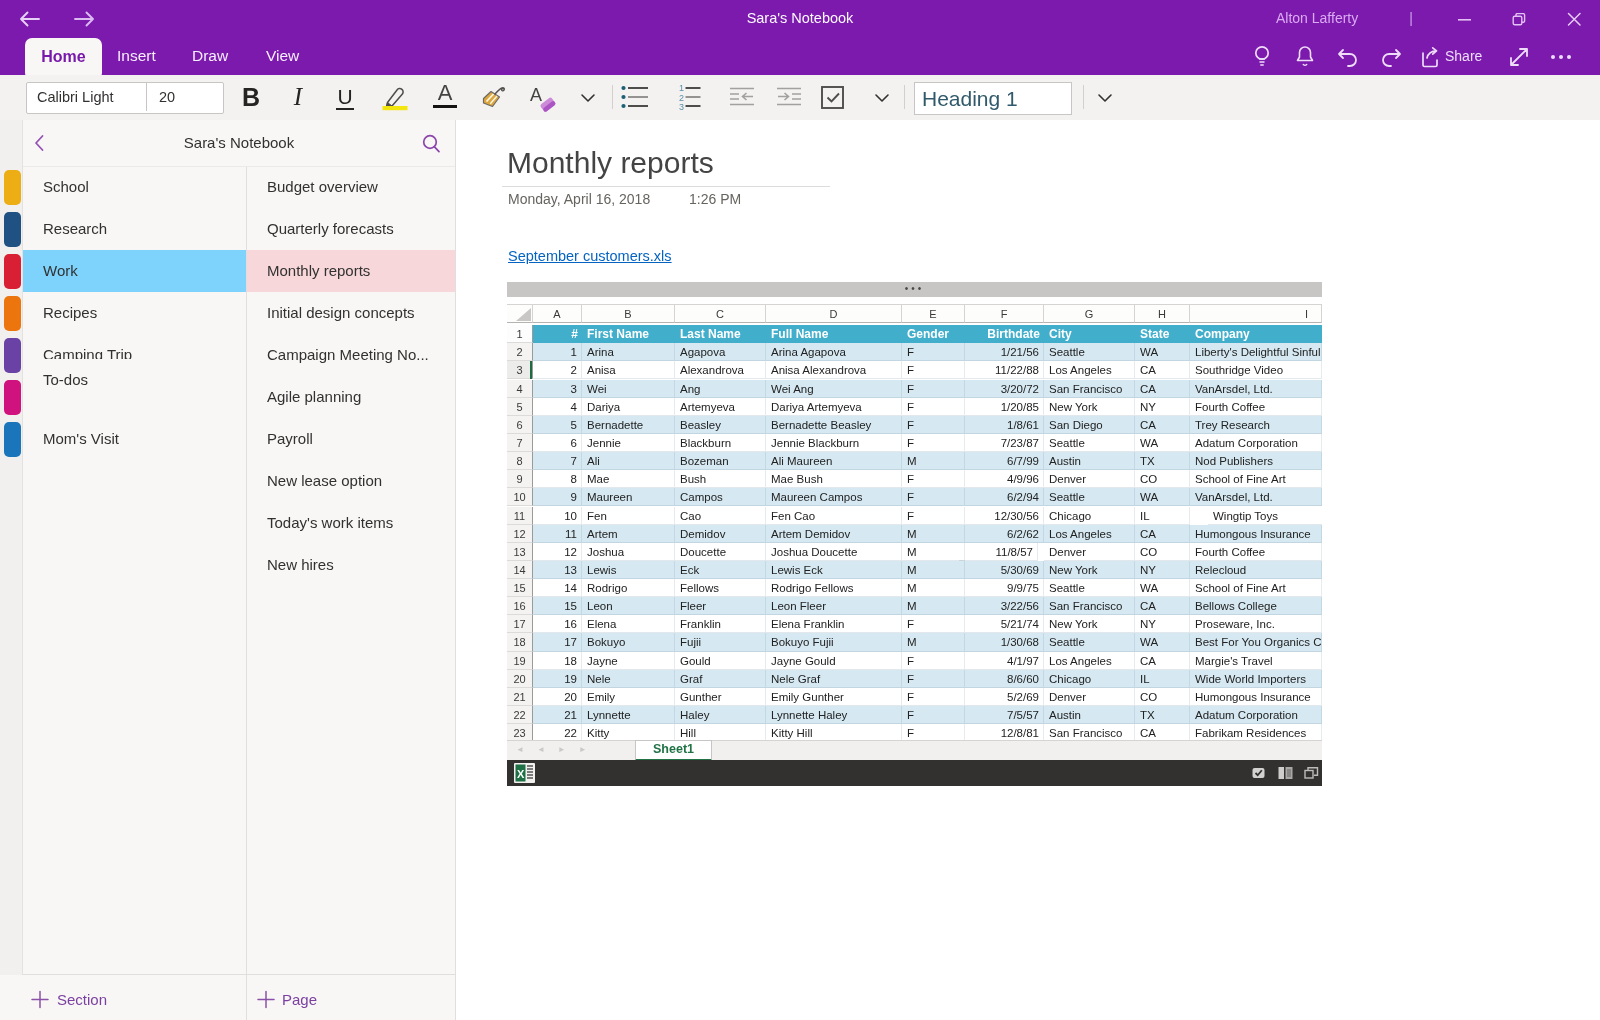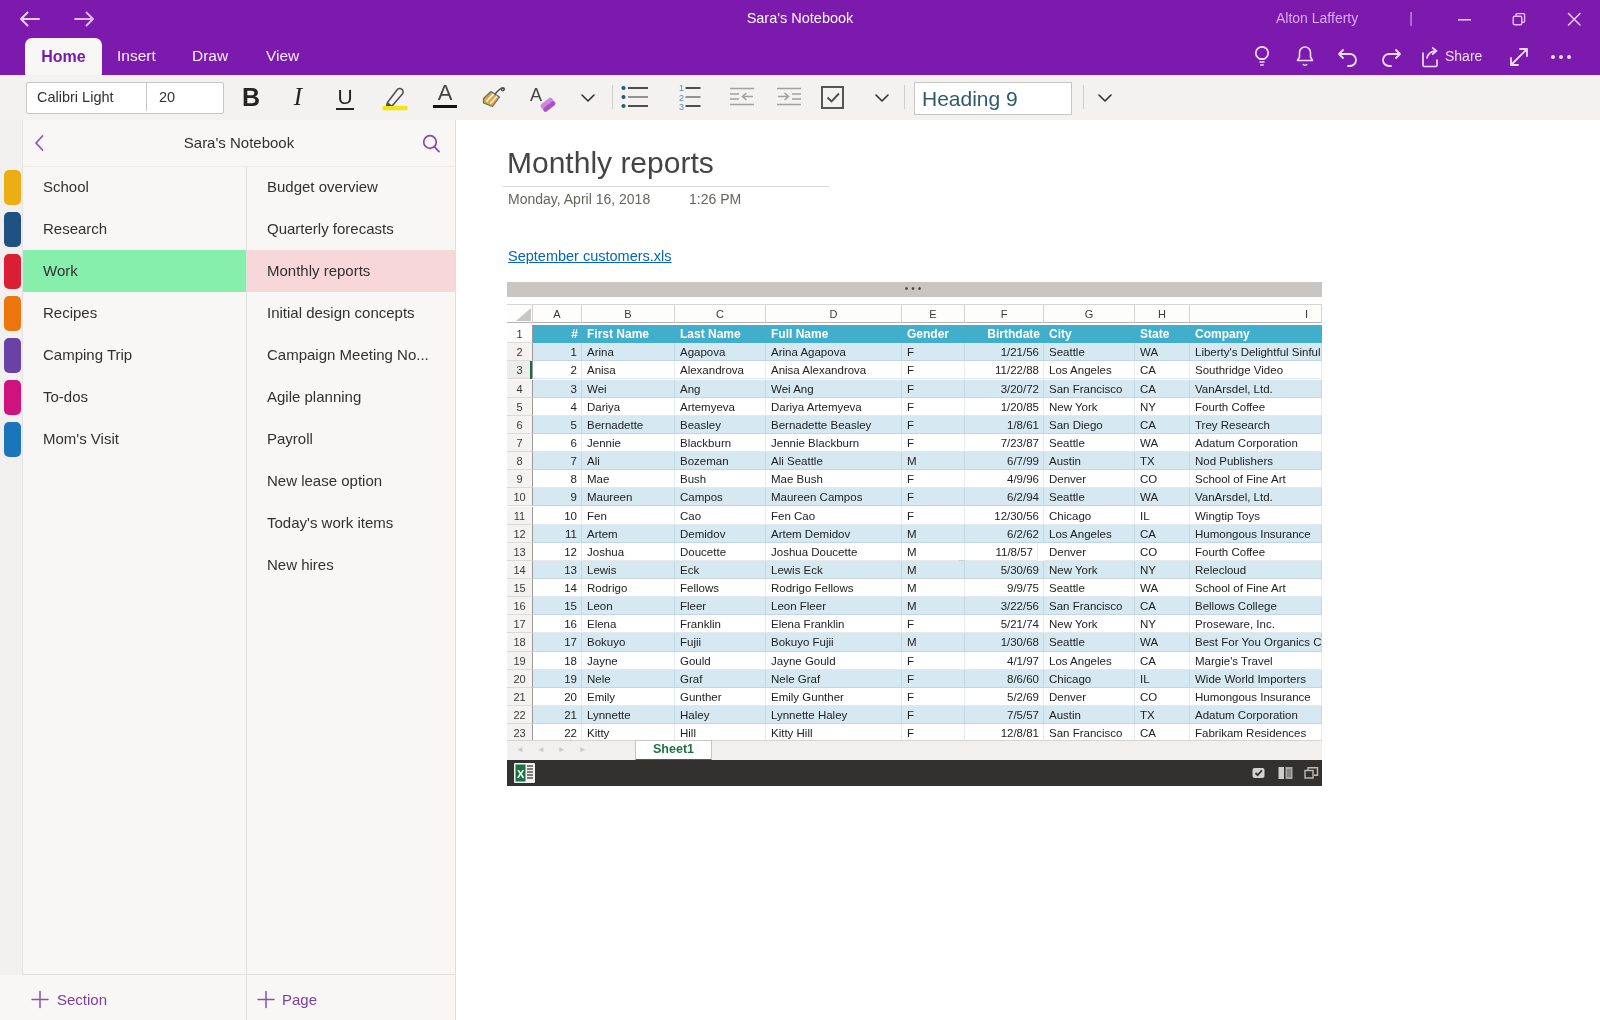--- a/index.html
+++ b/index.html
@@ -31,21 +31,21 @@
 #railfoot{position:absolute;left:0;top:975px;width:246px;height:45px;background:#f8f7f6}
 #sidebar{position:absolute;left:23px;top:120px;width:432px;height:900px;background:#f8f7f6}
 #sbdivider{position:absolute;left:246px;top:120px;width:1px;height:900px;background:#e1dfdd}
 #sbborder{position:absolute;left:455px;top:120px;width:1px;height:900px;background:#e1dfdd}
 #sbheader{position:absolute;left:23px;top:120px;width:432px;height:46px;background:#f8f7f6}
 #sbtitle{position:absolute;left:0;top:0;width:432px;height:46px;line-height:46px;text-align:center;
   font-size:15px;color:#323130}
 .tab{position:absolute;left:4px;width:17px;height:35px;border-radius:5px}
 .secitem{position:absolute;left:23px;width:223px;height:42px;line-height:42px;padding-left:20px;
   font-size:15px;color:#323130;background:#f8f7f6}
-.secsel{background:#86efac}
+.secsel{background:#7dd3fc}
 .pgitem{position:absolute;left:247px;width:208px;height:42px;line-height:42px;padding-left:20px;
   font-size:15px;color:#323130;background:#f8f7f6;white-space:nowrap;overflow:hidden}
 .pgsel{background:#f7d7da}
 #sbbottom{position:absolute;left:23px;top:974px;width:432px;height:1px;background:#e1dfdd}
 .newbtn{position:absolute;font-size:15px;color:#7b3fa0}
 
 #content{position:absolute;left:456px;top:120px;width:1144px;height:900px;background:#fff}
 #pagetitle{position:absolute;left:507px;top:146px;font-size:30px;font-weight:400;color:#444;
   font-family:"Liberation Sans",sans-serif;letter-spacing:0px}
 #titleline{position:absolute;left:502px;top:186px;width:328px;height:1px;background:#dedcda}
@@ -200,42 +200,42 @@
  <path d="M5 14.5 l10 0 M11.5 11 l4 3.5 l-4 3.5" stroke="#a3a19f" stroke-width="1.6" fill="none"></path>
 </svg>
 <svg class="ticon" style="left:815px" width="32" height="30" viewBox="0 0 32 30">
  <rect x="7" y="5" width="21" height="21" fill="none" stroke="#4f4d4b" stroke-width="1.9"></rect>
  <path d="M12.5 15.5 l4 4 l7.5 -8" fill="none" stroke="#4f4d4b" stroke-width="1.9"></path>
 </svg>
 <svg class="ticon" style="left:866px" width="28" height="30" viewBox="0 0 28 30">
  <path d="M8 13 l6 6 l6 -6" fill="none" stroke="#323130" stroke-width="1.6" stroke-linecap="round" stroke-linejoin="round"></path>
 </svg>
 <div class="tsep" style="left:904px"></div>
-<div id="stylebox">Heading 9</div>
+<div id="stylebox">Heading 1</div>
 <div class="tsep" style="left:1083px"></div>
 <svg class="ticon" style="left:1089px" width="28" height="30" viewBox="0 0 28 30">
  <path d="M8 13 l6 6 l6 -6" fill="none" stroke="#323130" stroke-width="1.6" stroke-linecap="round" stroke-linejoin="round"></path>
 </svg>
 
 </div>
 <div id="rail"></div>
 <div id="railfoot"></div>
 <div id="sidebar"></div>
 <div class="tab" style="top:170px;background:#ecae14"></div>
 <div class="secitem" style="top:166px">School</div>
 <div class="tab" style="top:212px;background:#1f5182"></div>
 <div class="secitem" style="top:208px">Research</div>
 <div class="tab" style="top:254px;background:#d91f33"></div>
 <div class="secitem secsel" style="top:250px">Work</div>
 <div class="tab" style="top:296px;background:#ec750d"></div>
 <div class="secitem" style="top:292px">Recipes</div>
 <div class="tab" style="top:338px;background:#6a42a5"></div>
 <div class="secitem" style="top:334px">Camping Trip</div>
 <div class="tab" style="top:380px;background:#d0127e"></div>
-<div class="secitem" style="top:376px">To-dos</div>
+<div class="secitem" style="top:359px">To-dos</div>
 <div class="tab" style="top:422px;background:#1b75bb"></div>
 <div class="secitem" style="top:418px">Mom's Visit</div>
 <div class="pgitem" style="top:166px">Budget overview</div>
 <div class="pgitem" style="top:208px">Quarterly forecasts</div>
 <div class="pgitem pgsel" style="top:250px">Monthly reports</div>
 <div class="pgitem" style="top:292px">Initial design concepts</div>
 <div class="pgitem" style="top:334px">Campaign Meeting No...</div>
 <div class="pgitem" style="top:376px">Agile planning</div>
 <div class="pgitem" style="top:418px">Payroll</div>
 <div class="pgitem" style="top:460px">New lease option</div>
@@ -375,21 +375,21 @@
         <div class="c r" style="left:458px;width:79px">7/23/87</div>
         <div class="c" style="left:537px;width:91px">Seattle</div>
         <div class="c" style="left:628px;width:55px">WA</div>
         <div class="c" style="left:683px;width:132px">Adatum Corporation</div>
       </div>
 <div class="row" style="top:170.0px;background:#d6e9f2">
         <div class="rn" style="left:0;width:26px;background:#f4f3f2">8</div>
         <div class="c r" style="left:26px;width:49px">7</div>
         <div class="c" style="left:75px;width:93px">Ali</div>
         <div class="c" style="left:168px;width:91px">Bozeman</div>
-        <div class="c" style="left:259px;width:136px">Ali Seattle</div>
+        <div class="c" style="left:259px;width:136px">Ali Maureen</div>
         <div class="c" style="left:395px;width:63px">M</div>
         <div class="c r" style="left:458px;width:79px">6/7/99</div>
         <div class="c" style="left:537px;width:91px">Austin</div>
         <div class="c" style="left:628px;width:55px">TX</div>
         <div class="c" style="left:683px;width:132px">Nod Publishers</div>
       </div>
 <div class="row" style="top:188.2px;background:#ffffff">
         <div class="rn" style="left:0;width:26px;background:#f4f3f2">9</div>
         <div class="c r" style="left:26px;width:49px">8</div>
         <div class="c" style="left:75px;width:93px">Mae</div>
@@ -416,21 +416,21 @@
 <div class="row" style="top:224.5px;background:#ffffff">
         <div class="rn" style="left:0;width:26px;background:#f4f3f2">11</div>
         <div class="c r" style="left:26px;width:49px">10</div>
         <div class="c" style="left:75px;width:93px">Fen</div>
         <div class="c" style="left:168px;width:91px">Cao</div>
         <div class="c" style="left:259px;width:136px">Fen Cao</div>
         <div class="c" style="left:395px;width:63px">F</div>
         <div class="c r" style="left:458px;width:79px">12/30/56</div>
         <div class="c" style="left:537px;width:91px">Chicago</div>
         <div class="c" style="left:628px;width:55px">IL</div>
-        <div class="c" style="left:683px;width:132px">Wingtip Toys</div>
+        <div class="c" style="left:701px;width:132px">Wingtip Toys</div>
       </div>
 <div class="row" style="top:242.6px;background:#d6e9f2">
         <div class="rn" style="left:0;width:26px;background:#f4f3f2">12</div>
         <div class="c r" style="left:26px;width:49px">11</div>
         <div class="c" style="left:75px;width:93px">Artem</div>
         <div class="c" style="left:168px;width:91px">Demidov</div>
         <div class="c" style="left:259px;width:136px">Artem Demidov</div>
         <div class="c" style="left:395px;width:63px">M</div>
         <div class="c r" style="left:458px;width:79px">6/2/62</div>
         <div class="c" style="left:537px;width:91px">Los Angeles</div>

